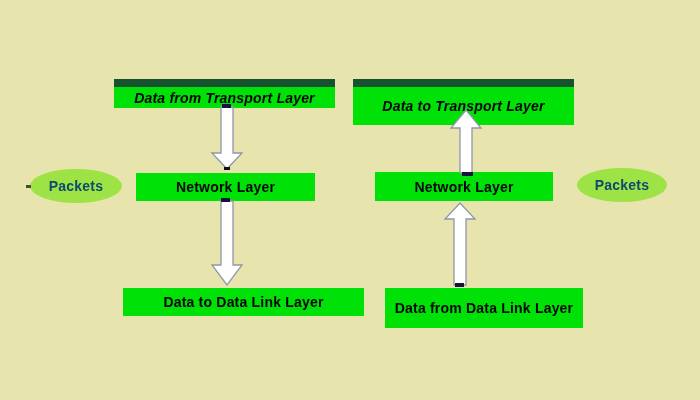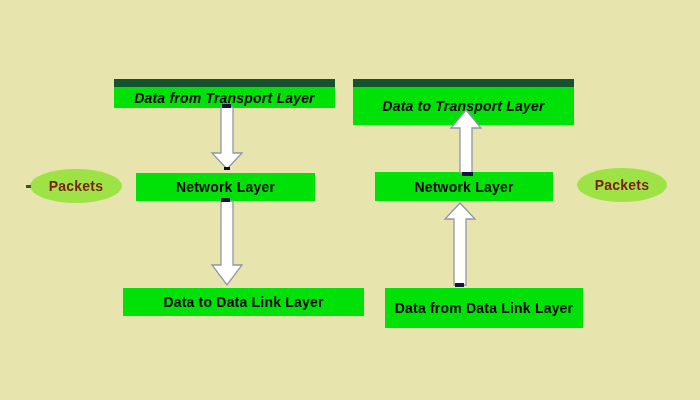--- a/index.html
+++ b/index.html
@@ -25,21 +25,21 @@
     align-items:center;
     justify-content:center;
     letter-spacing:0.2px;
     white-space:nowrap;
   }
   .gbox.topline{border-top:8px solid #14532d;font-style:italic;}
   .ellipse{
     position:absolute;
     background:#9ee345;
     border-radius:50%;
-    color:#7f1d1d;
+    color:#0c4a6e;
     font-weight:bold;
     font-size:14px;
     display:flex;
     align-items:center;
     justify-content:center;
     letter-spacing:0.2px;
   }
   .box-from-transport{left:114px;top:79px;width:221px;height:29px;}
   .box-to-transport{left:353px;top:79px;width:221px;height:46px;}
   .box-network-left{left:136px;top:173px;width:179px;height:28px;}

